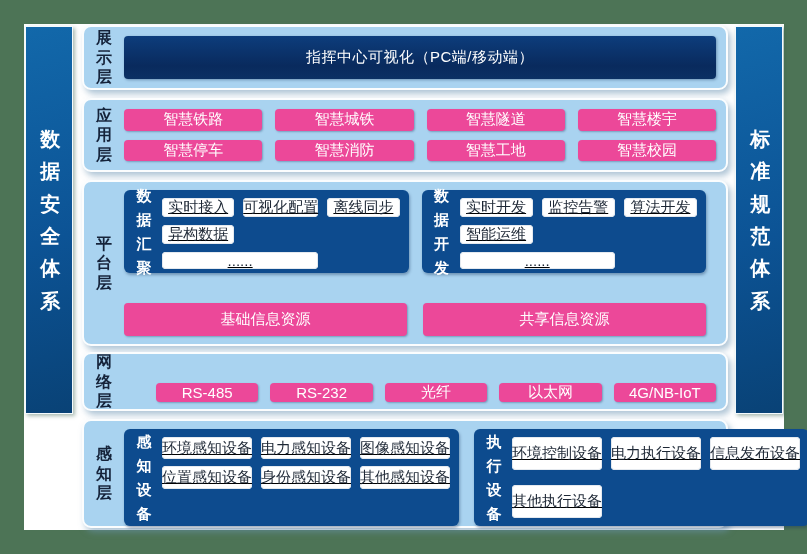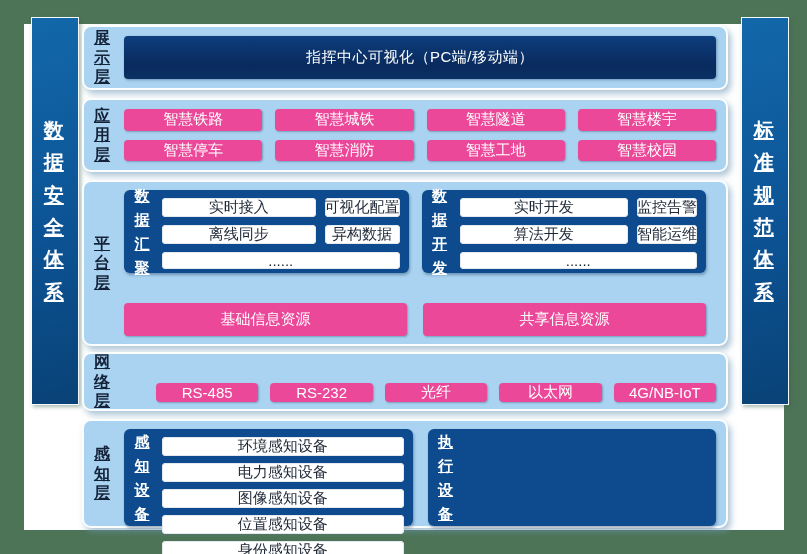--- a/index.html
+++ b/index.html
@@ -1,29 +1,29 @@
 <!DOCTYPE html>
 <html><head>
 <meta charset="utf-8">
 <style>
   html,body{margin:0;padding:0;}
   body{font-family:"Liberation Sans","DejaVu Sans",sans-serif;}
   .canvas{position:relative;width:807px;height:554px;background:#4d7456;overflow:hidden;}
   .slide{position:absolute;left:24px;top:24px;width:760px;height:506px;background:#ffffff;}
 
   
-  .pillar{position:absolute;top:17px;width:48px;height:388px;box-sizing:border-box;
+  .pillar{position:absolute;top:26px;width:48px;height:388px;box-sizing:border-box;
     background:linear-gradient(165deg,#1268aa 0%,#0c5395 55%,#094276 100%);
     border:1px solid #f4fafd;box-shadow:2px 2px 4px rgba(60,100,80,.45);
-    display:flex;align-items:center;justify-content:center;color:#fff;margin-left:6px;}
+    display:flex;align-items:center;justify-content:center;color:#fff;}
   .pillar-left{left:25px;}
   .pillar-right{left:735px;}
   .pillar .vtext{font-size:20px;font-weight:bold;line-height:1.62;}
 
-  .vtext{width:1.12em;word-break:break-all;text-align:left;text-decoration:underline;}
+  .vtext{width:1.12em;word-break:break-all;text-align:right;}
 
   
   .panel{position:absolute;left:82px;width:646px;box-sizing:border-box;
     background:#a9d3f0;border:2px solid #fbfdfe;border-radius:9px;
     box-shadow:3px 4px 6px rgba(110,150,180,.55);display:flex;}
   .panel-label{width:38px;flex:0 0 38px;display:flex;align-items:center;justify-content:center;
     color:#15233a;font-weight:600;font-size:16px;}
   .panel-label .vtext{line-height:1.22;}
   .panel-body{flex:1;min-width:0;}
 
@@ -49,21 +49,21 @@
     display:grid;grid-template-columns:repeat(4,1fr);gap:9px 13px;}
 
   
   .plat-body{height:100%;box-sizing:border-box;padding:8px 20px 8px 2px;display:flex;flex-direction:column;gap:20px;}
   .groups-row{display:flex;gap:13px;flex:1;min-height:0;}
   .dark-group{flex:1;background:#0d4b8e;border-radius:6px;box-sizing:border-box;
     padding:8px 9px;display:flex;gap:9px;box-shadow:1px 2px 3px rgba(25,55,95,.4);}
   .group-label{flex:0 0 20px;display:flex;align-items:center;justify-content:center;
     color:#fff;font-weight:bold;font-size:15px;}
   .group-label .vtext{line-height:1.6;}
-  .group-grid{flex:1;display:grid;grid-template-columns:1fr;gap:8px 9px;min-width:0;}
+  .group-grid{flex:1;display:grid;grid-template-columns:1fr 1fr 1fr;gap:8px 9px;min-width:0;text-decoration:underline;}
   .white-box{background:#ffffff;border-radius:4px;color:#1d2735;font-size:15px;
     display:flex;align-items:center;justify-content:center;white-space:nowrap;
     box-shadow:inset 0 0 0 1px #e4e9ef;}
   .span2{grid-column:1/3;}
   .resources-row{display:flex;gap:16px;height:33px;margin-top:10px;flex:0 0 33px;}
   .resources-row .blue-box{flex:1;}
 
   
   .net-row{height:100%;box-sizing:border-box;padding:7px 10px 7px 2px;display:flex;gap:12px;}
   .net-row .blue-box{flex:1;margin-top:22px;}
@@ -187,17 +187,23 @@
             <div class="white-box">图像感知设备</div>
             <div class="white-box">位置感知设备</div>
             <div class="white-box">身份感知设备</div>
             <div class="white-box">其他感知设备</div>
           </div>
         </div>
         <div class="dark-group">
           <div class="group-label">
             <div class="vtext">执行设备</div>
           </div>
+          <div class="group-grid grid-2r">
+            <div class="white-box">环境控制设备</div>
+            <div class="white-box">电力执行设备</div>
+            <div class="white-box">信息发布设备</div>
+            <div class="white-box">其他执行设备</div>
+          </div>
         </div>
       </div>
     </div>
   </div>
 </div>
 
 </body></html>

